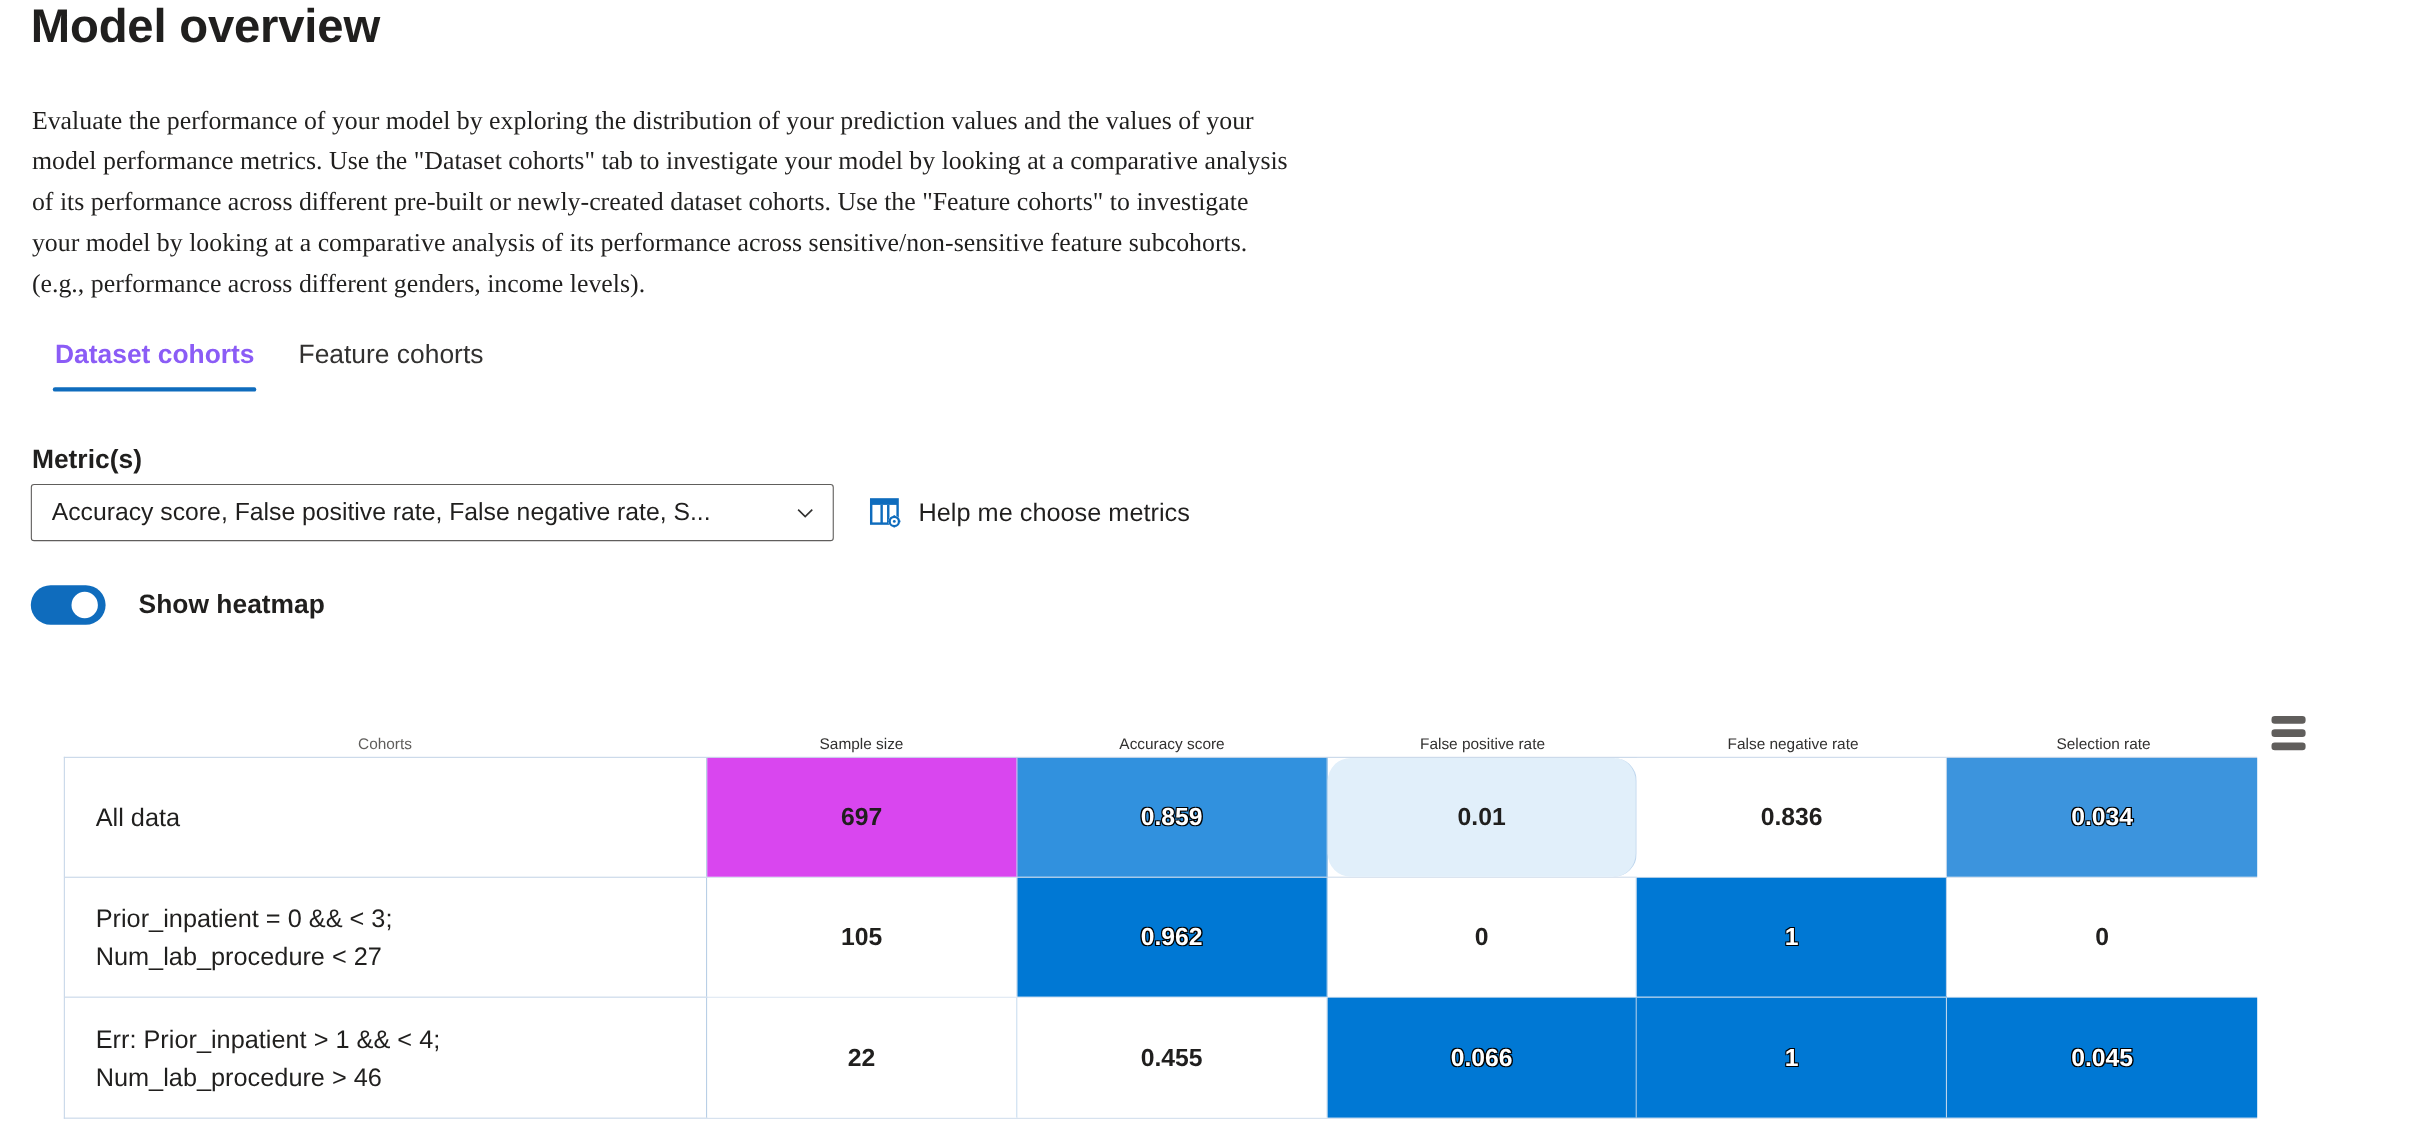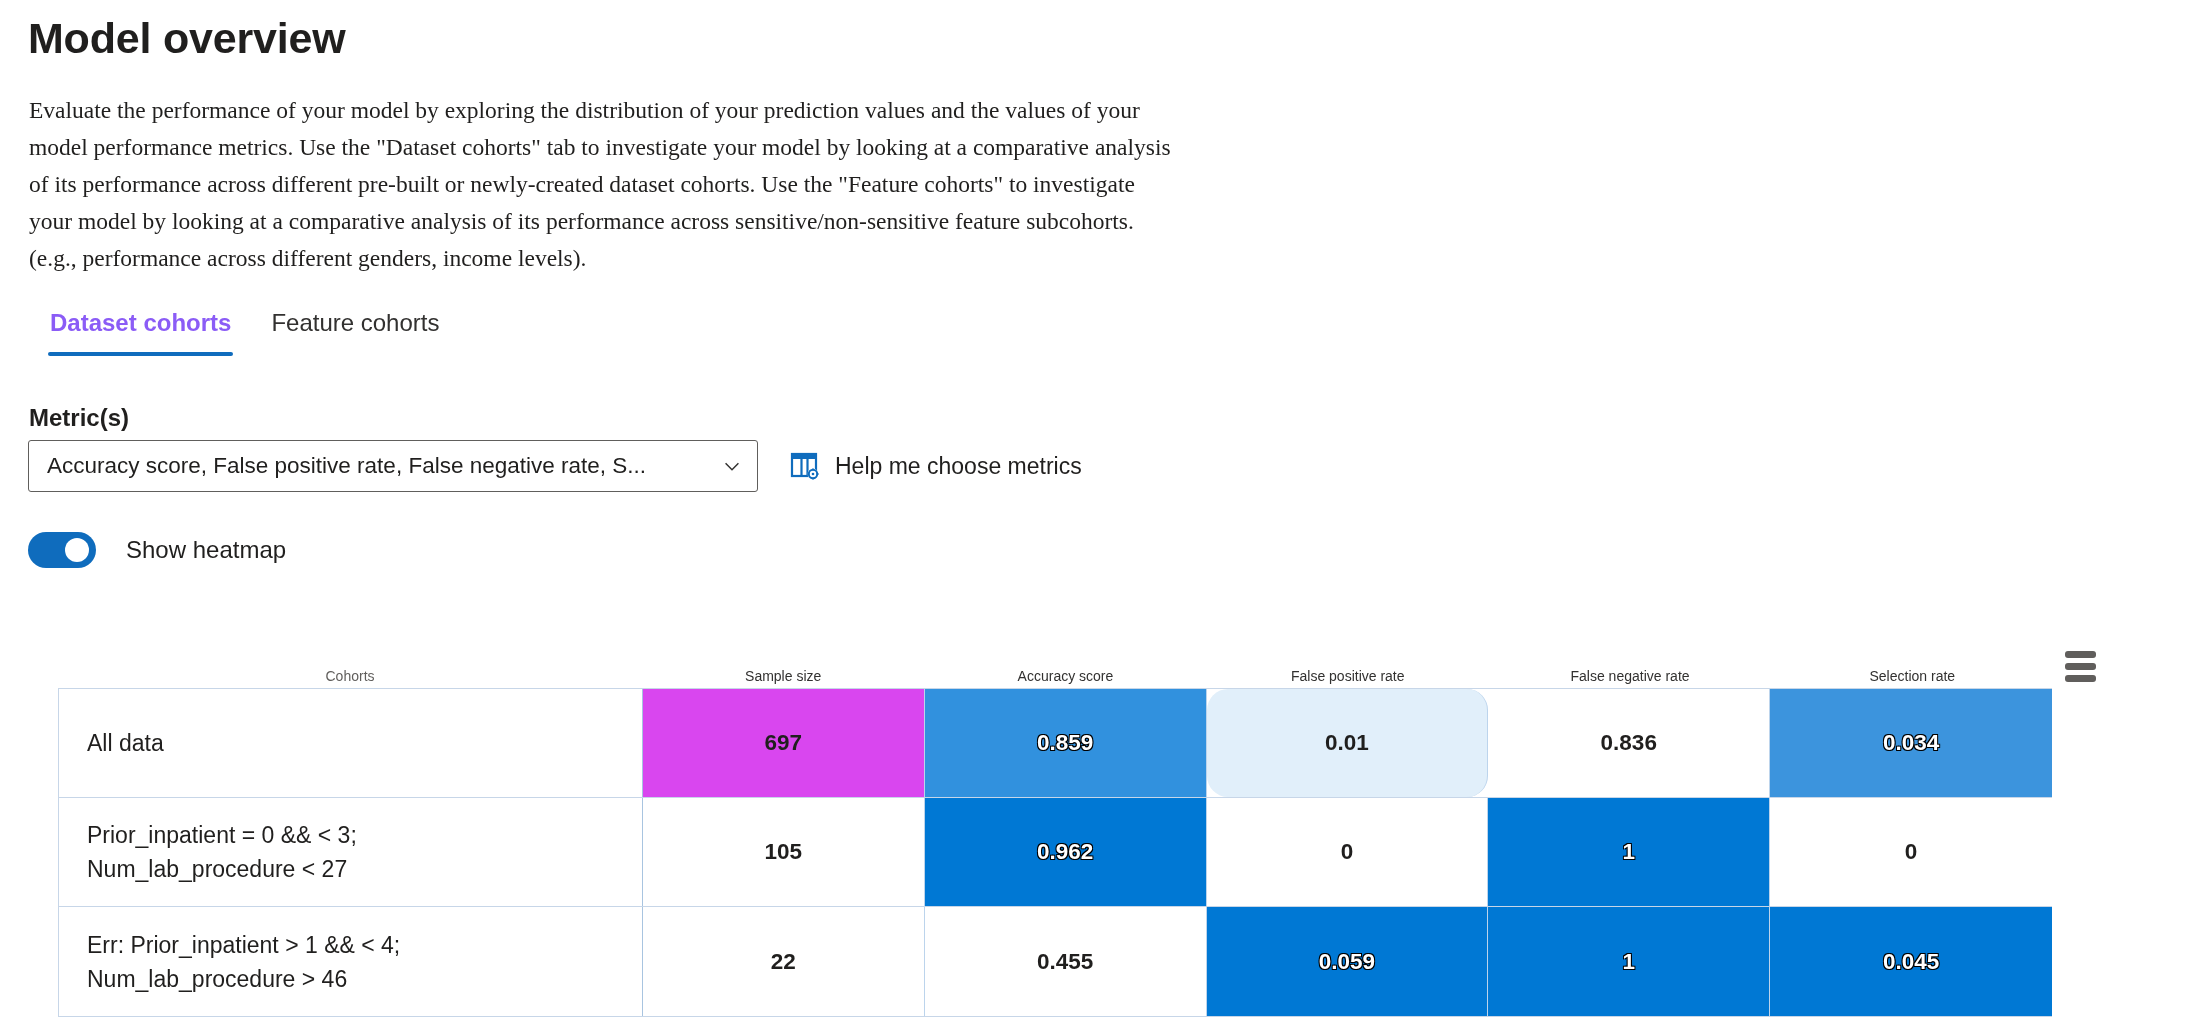--- a/index.html
+++ b/index.html
@@ -21,21 +21,21 @@
     position: relative;
     width: 2190px;
     height: 1023px;
     padding: 0;
   }
 
   
   .page-title {
     position: absolute;
     left: 28px;
-    top: 14px;
+    top: 0;
     font-size: 43px;
     font-weight: 600;
     letter-spacing: -0.2px;
     color: #201f1e;
     margin: 0;
   }
 
   .page-description {
     position: absolute;
     left: 29px;
@@ -162,21 +162,21 @@
     position: absolute;
     top: 6px;
     right: 7px;
     width: 24px;
     height: 24px;
     border-radius: 50%;
     background: #ffffff;
   }
   .toggle-label {
     font-size: 24px;
-    font-weight: 400;
+    font-weight: 700;
     color: #201f1e;
   }
 
   
   .table-wrap {
     position: absolute;
     left: 58px;
     top: 650px;
     width: 2050px;
   }
@@ -354,20 +354,20 @@
           <div class="cell cell-metric on-fill" style="background: rgb(0, 120, 212);">0.962</div>
           <div class="cell cell-metric" style="background: rgb(255, 255, 255);">0</div>
           <div class="cell cell-metric on-fill" style="background: rgb(0, 120, 212);">1</div>
           <div class="cell cell-metric" style="background: rgb(255, 255, 255);">0</div>
         </div>
         <div class="row">
           <div class="cell cell-cohort">Err: Prior_inpatient &gt; 1 &amp;&amp; &lt; 4;
 Num_lab_procedure &gt; 46</div>
           <div class="cell cell-metric" style="background: rgb(255, 255, 255);">22</div>
           <div class="cell cell-metric" style="background: rgb(255, 255, 255);">0.455</div>
-          <div class="cell cell-metric on-fill" style="background: rgb(0, 120, 212);">0.059</div>
+          <div class="cell cell-metric on-fill" style="background: rgb(0, 120, 212);">0.066</div>
           <div class="cell cell-metric on-fill" style="background: rgb(0, 120, 212);">1</div>
           <div class="cell cell-metric on-fill" style="background: rgb(0, 120, 212);">0.045</div>
         </div>
       </div>
 
   </div>
 </div>
 
 </body></html>

